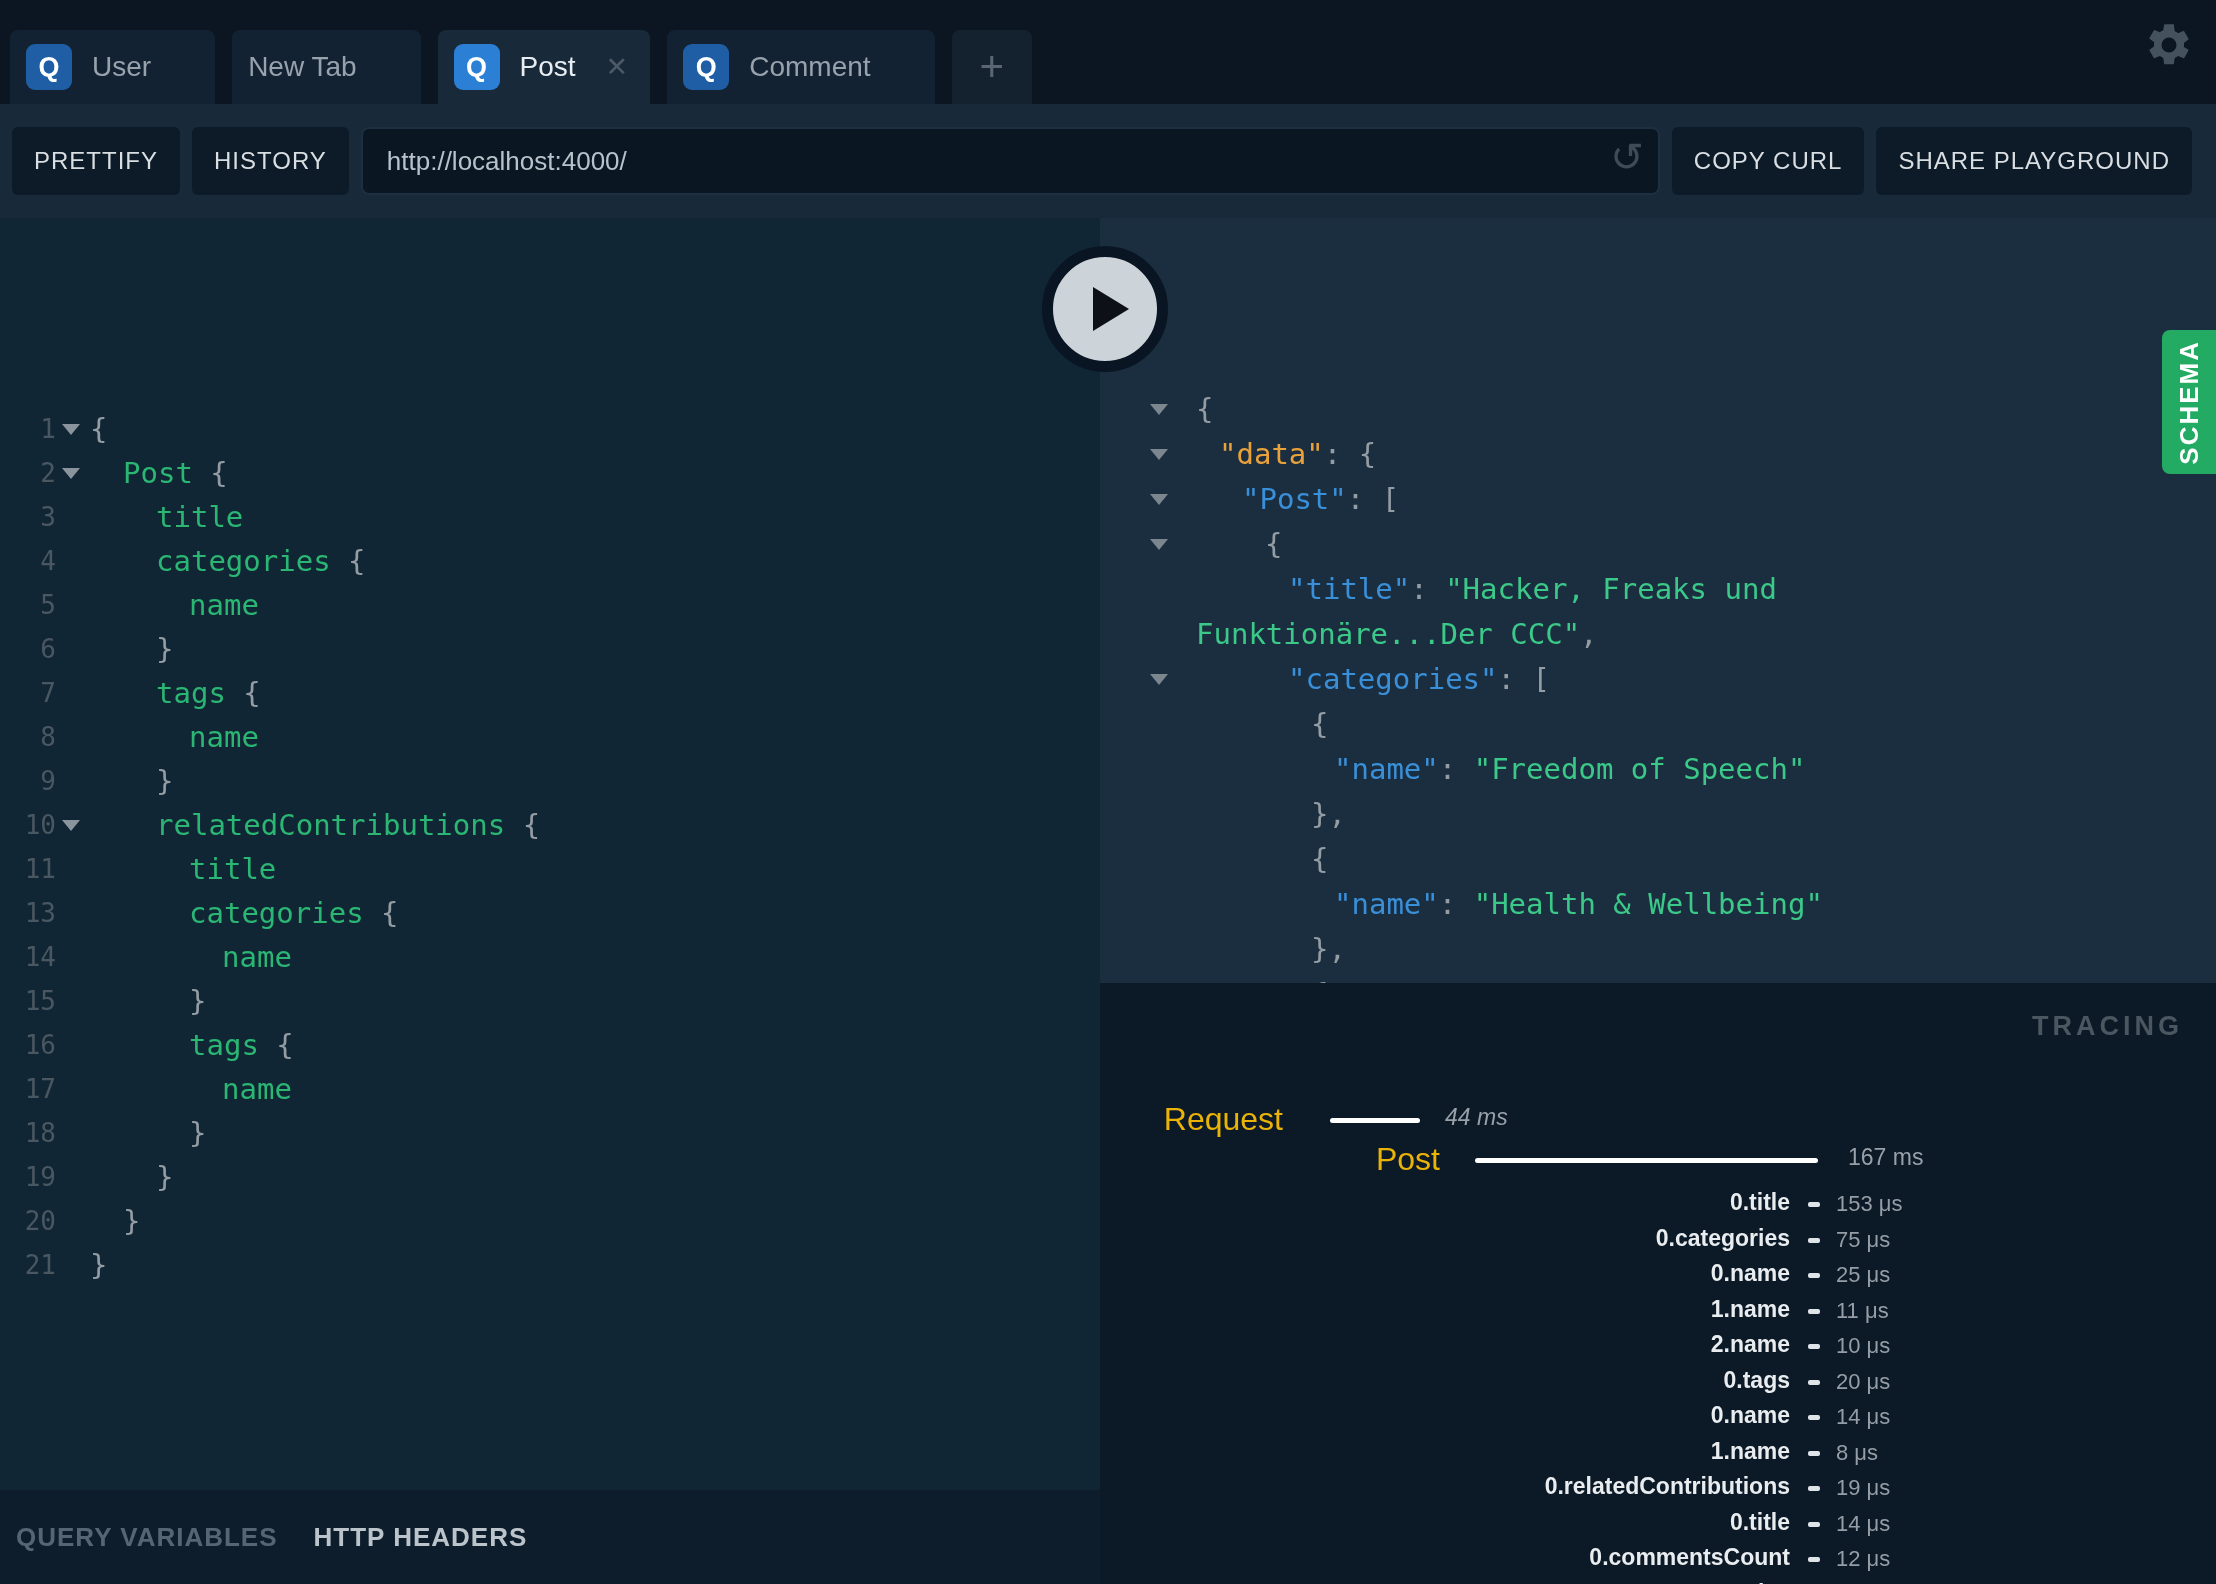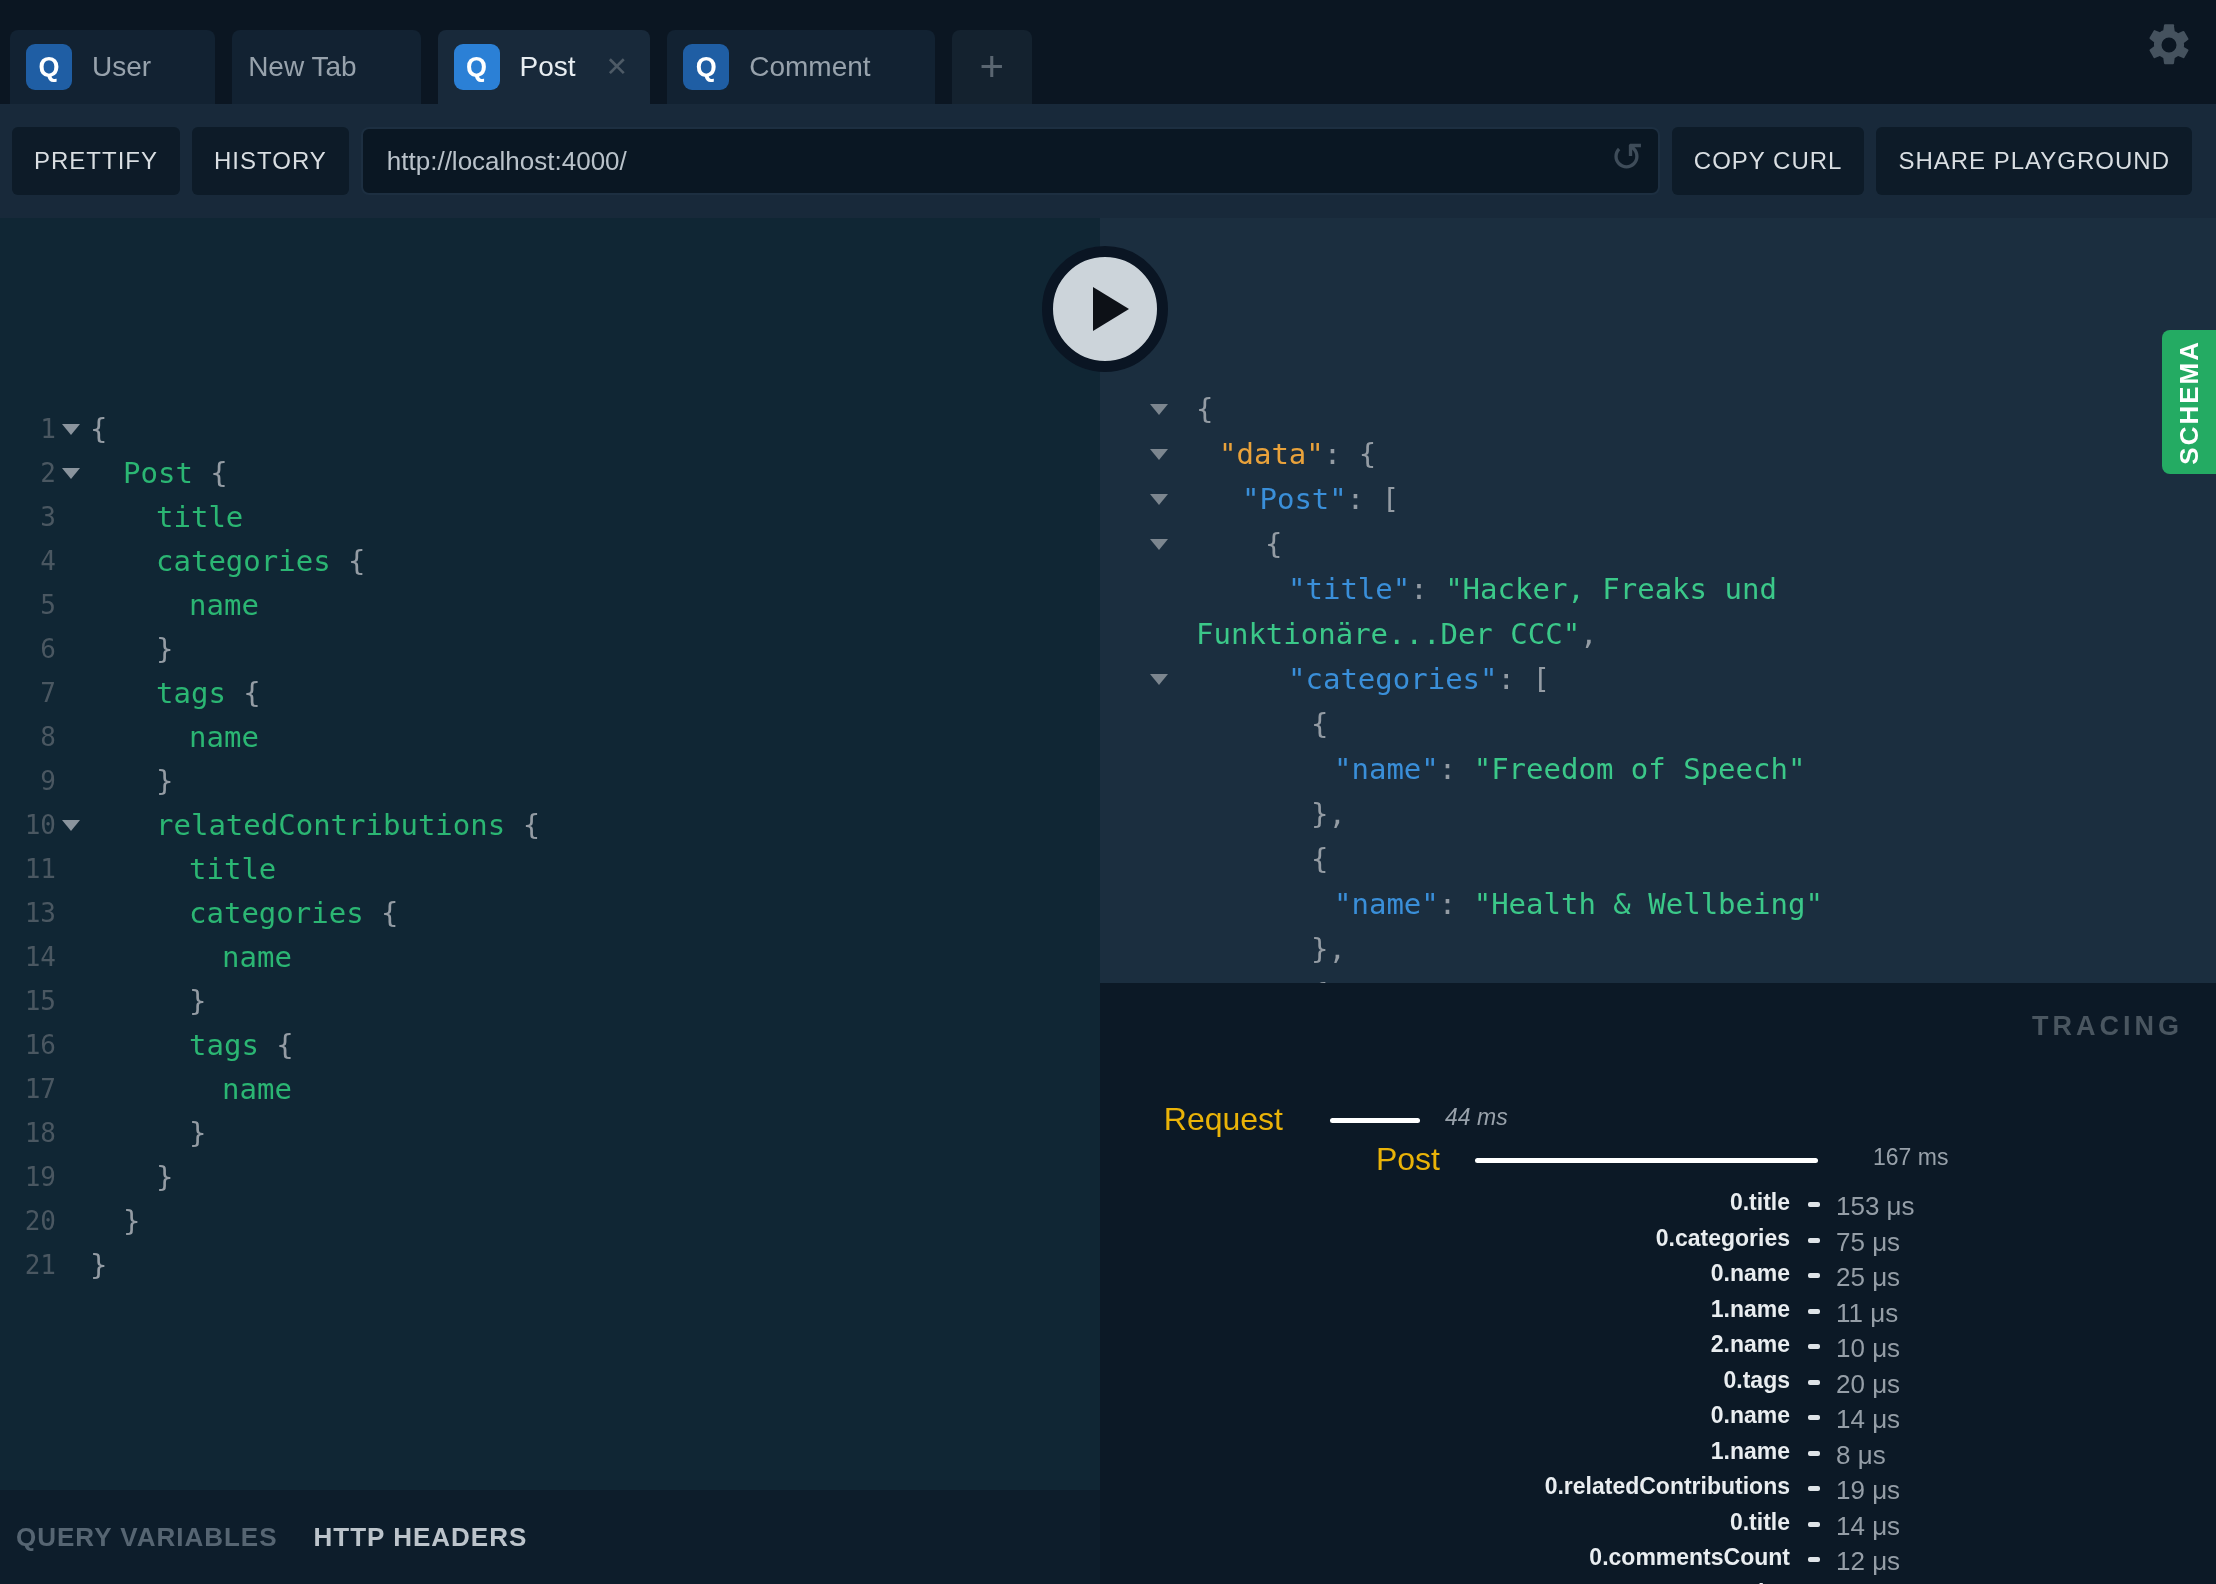--- a/index.html
+++ b/index.html
@@ -76,26 +76,26 @@
   .tracing{position:absolute;left:1100px;top:983px;width:1116px;height:601px;background:#0c1926;overflow:hidden;}
   .tr-header{position:absolute;top:28px;right:33px;font-size:27px;letter-spacing:4px;color:#4a5660;font-weight:700;cursor:pointer;}
   .big-label{position:absolute;font-size:32px;color:#eab308;white-space:nowrap;}
   .big-bar{position:absolute;height:5px;background:#ffffff;border-radius:3px;width:calc(var(--bw)*1px);}
   .big-time{position:absolute;font-size:23px;color:#98a1aa;white-space:nowrap;}
   .req-label{top:118px;right:933px;}
   .req-bar{top:135px;left:230px;}
   .req-time{top:121px;left:345px;font-style:italic;}
   .post-label{top:158px;right:776px;}
   .post-bar{top:175px;left:375px;}
-  .post-time{top:161px;left:773px;}
+  .post-time{top:161px;left:748px;}
   .trows{position:absolute;top:203px;left:0;right:0;}
   .trow{height:35.5px;position:relative;}
   .trow .lbl{position:absolute;right:426px;top:3px;font-size:23px;font-weight:600;color:#e9edf0;white-space:nowrap;}
   .trow .tick{position:absolute;left:708px;top:16px;width:12px;height:5px;background:#dfe4e8;border-radius:2px;}
-  .trow .time{position:absolute;left:736px;top:5px;font-size:26px;color:#959ea7;white-space:nowrap;}
+  .trow .time{position:absolute;left:736px;top:5px;font-size:22px;color:#959ea7;white-space:nowrap;}
 </style>
 </head>
 <body>
 
 <div class="app">
 
   <div class="tabbar">
     <div class="tabs">
 
     <div class="tab">

